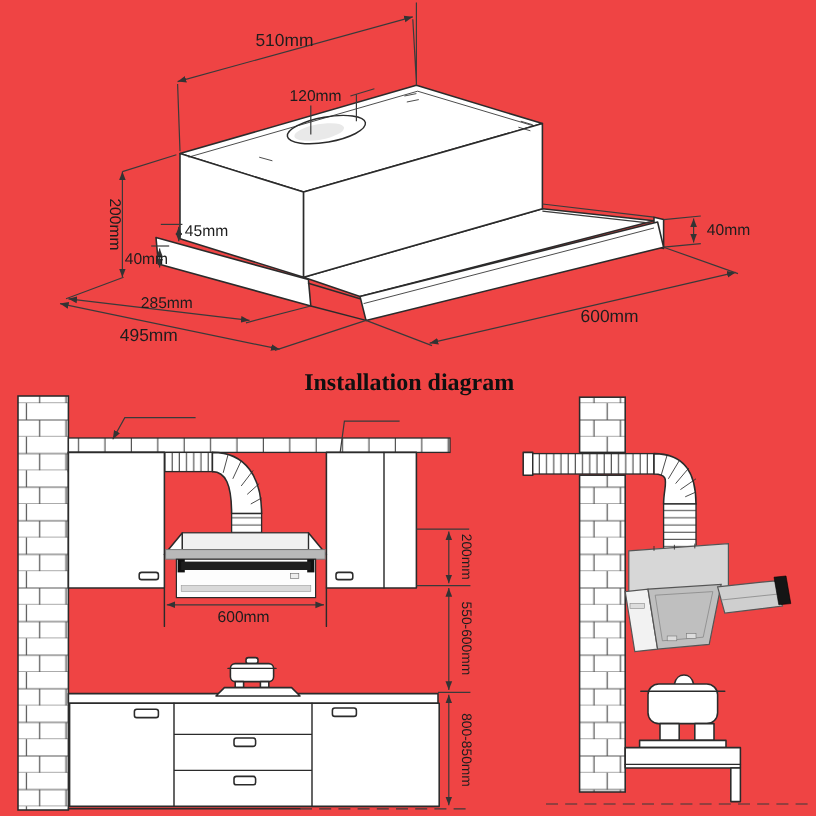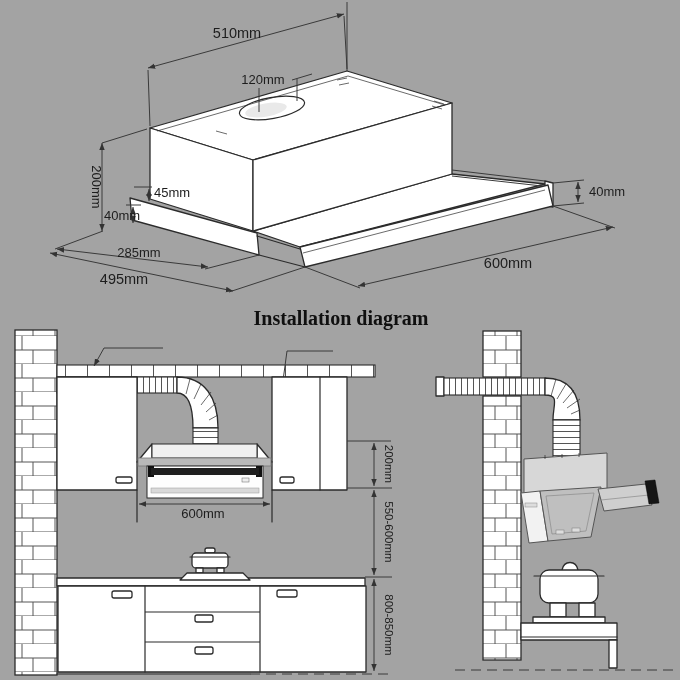--- a/index.html
+++ b/index.html
@@ -1,16 +1,16 @@
 <!DOCTYPE html>
 <html><head>
 <meta charset="utf-8">
 <style>
   html,body{margin:0;padding:0;background:#fff}
-  #stage{position:relative;width:680px;height:680px;background:#a3a3a3;overflow:hidden}
+  #stage{position:relative;width:680px;height:680px;background:#ef4444;overflow:hidden}
   .fw{fill:#fff;stroke:#2b2b2b;stroke-width:1.3;stroke-linejoin:round}
   .ln{fill:none;stroke:#2b2b2b;stroke-width:1.2;stroke-linejoin:round;stroke-linecap:round}
   .thin{fill:none;stroke:#2b2b2b;stroke-width:.7}
   .dm{fill:none;stroke:#3a3a3a;stroke-width:1}
   .tx{font:13px "Liberation Sans","DejaVu Sans",sans-serif;fill:#1d1d1d}
   .txs{font:11.5px "Liberation Sans","DejaVu Sans",sans-serif;fill:#1d1d1d}
   .txb{font:14.5px "Liberation Sans","DejaVu Sans",sans-serif;fill:#1d1d1d}
   .tt{font:bold 20px "Liberation Serif","DejaVu Serif",serif;fill:#101010}
 </style>
 </head>

